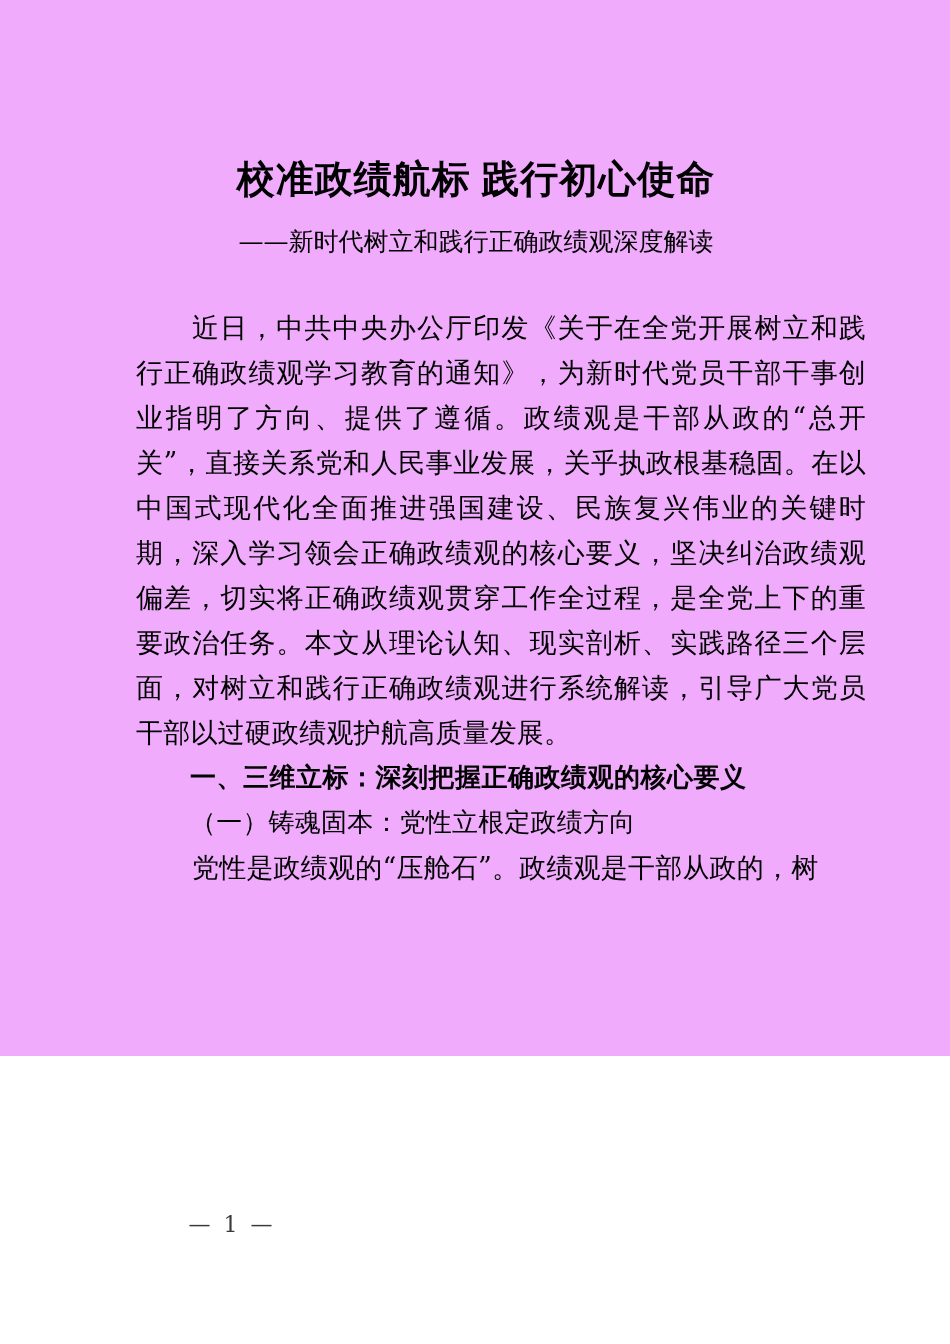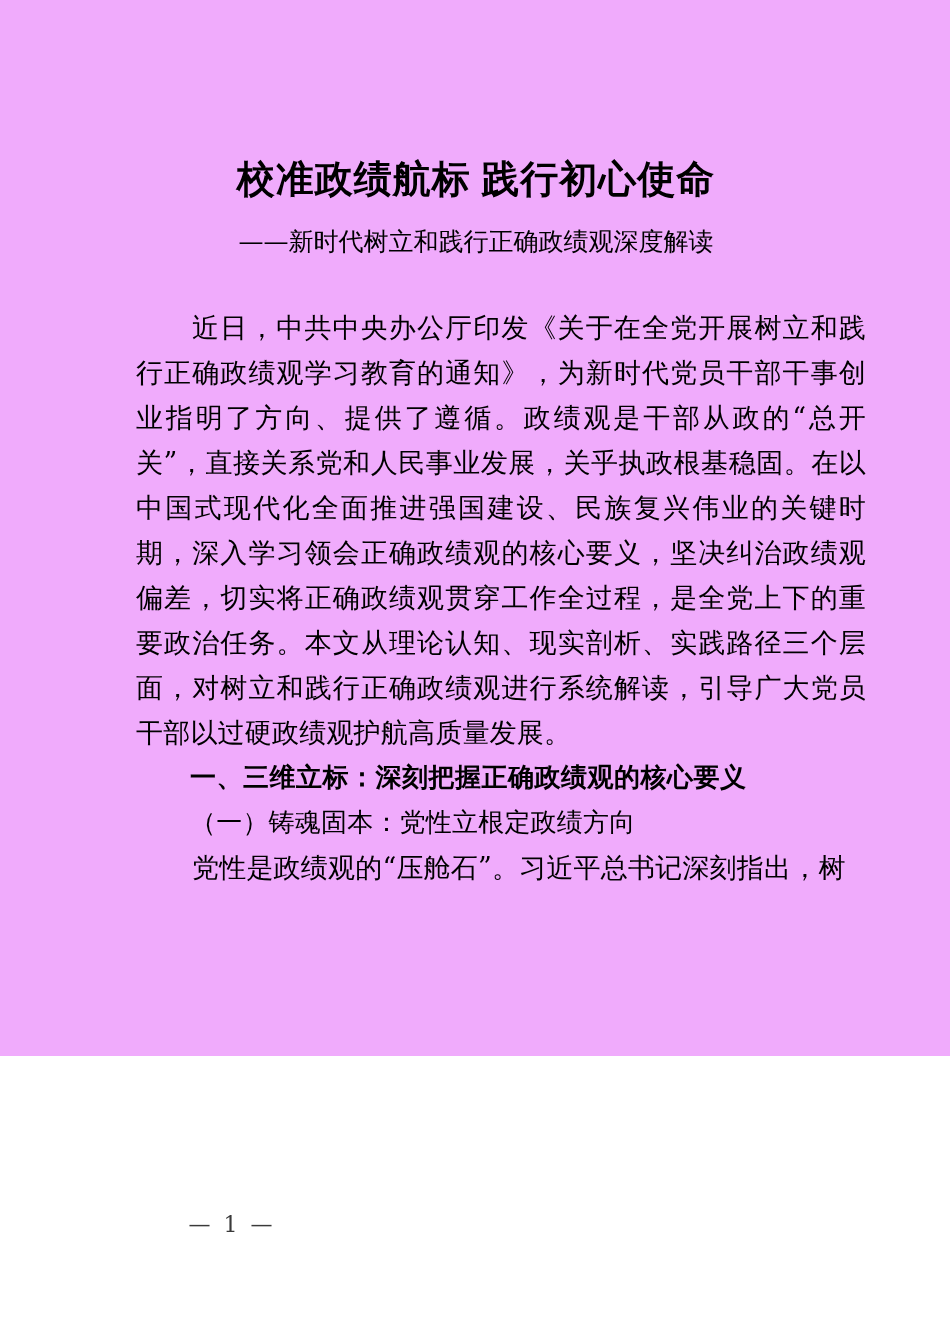--- a/index.html
+++ b/index.html
@@ -127,19 +127,19 @@
 
   <div class="body-col">
 
     <p class="para">近日，中共中央办公厅印发《关于在全党开展树立和践行正确政绩观学习教育的通知》，为新时代党员干部干事创业指明了方向、提供了遵循。政绩观是干部从政的“总开关”，直接关系党和人民事业发展，关乎执政根基稳固。在以中国式现代化全面推进强国建设、民族复兴伟业的关键时期，深入学习领会正确政绩观的核心要义，坚决纠治政绩观偏差，切实将正确政绩观贯穿工作全过程，是全党上下的重要政治任务。本文从理论认知、现实剖析、实践路径三个层面，对树立和践行正确政绩观进行系统解读，引导广大党员干部以过硬政绩观护航高质量发展。</p>
 
     <p class="heading-1">一、三维立标：深刻把握正确政绩观的核心要义</p>
 
 
     <p class="heading-2">（一）铸魂固本：党性立根定政绩方向</p>
 
-    <p class="para">党性是政绩观的“压舱石”。习近平总书记深刻指出，树</p>
+    <p class="para">党性是政绩观的“压舱石”。政绩观是干部从政的，树</p>
 
   </div>
 
   <div class="page-footer">— 1 —</div>
 
 </div>
 
 </body></html>

